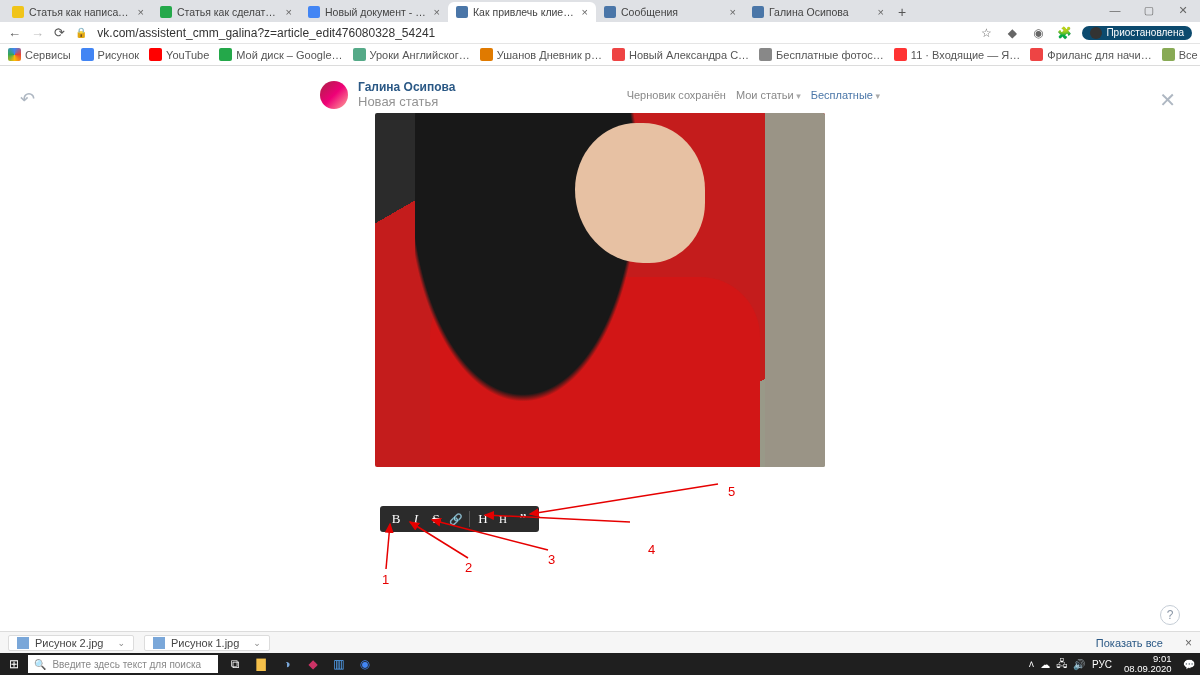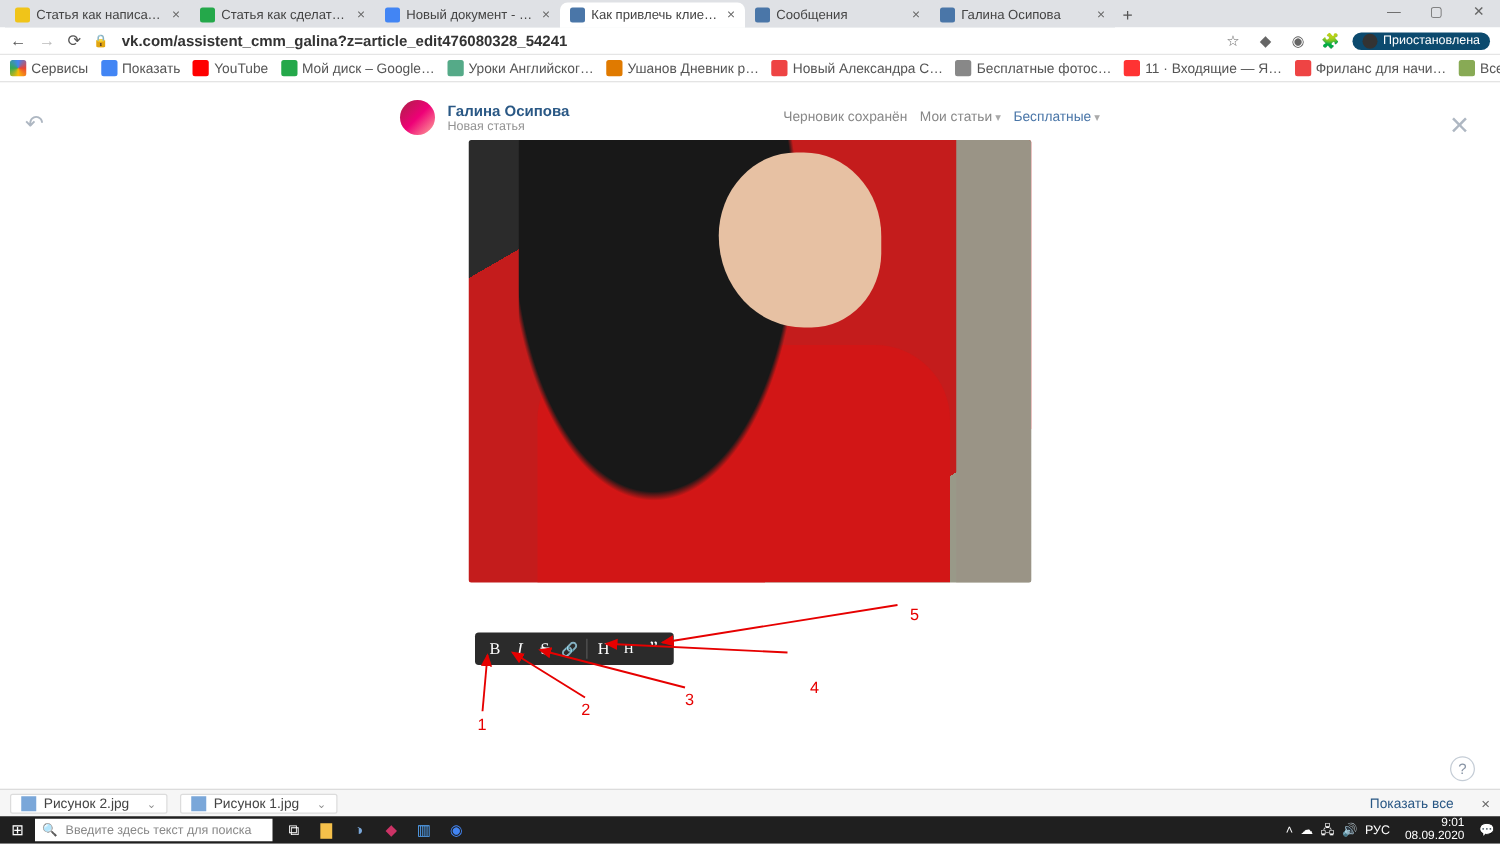--- a/index.html
+++ b/index.html
@@ -12,39 +12,39 @@
 .tab .fav { width:12px; height:12px; border-radius:2px; flex-shrink:0; }
 .tab .ttl { white-space:nowrap; overflow:hidden; text-overflow:ellipsis; flex:1; font-size:10.5px; }
 .tab .cx { font-size:11px; color:#666; cursor:pointer; }
 .newtab { width:20px; text-align:center; color:#555; font-size:14px; padding-bottom:2px;}
 .winctl { position:absolute; right:0; top:0; height:22px; display:flex; }
 .winctl div { width:34px; text-align:center; line-height:20px; font-size:11px; color:#666; }
 
 .addr { height:22px; background:#fff; border-bottom:1px solid #e5e5e5; display:flex; align-items:center; padding:0 8px; gap:10px; }
 .addr .navbtn { font-size:13px; color:#555; }
 .addr .lock { font-size:10px; color:#666; }
-.addr .url { font-size:12px; color:#333; flex:1;font-weight:bold; }
+.addr .url { font-size:12px; color:#333; flex:1; }
 .addr .ext { width:16px; height:16px; display:flex; align-items:center; justify-content:center; font-size:12px; color:#666; }
 .addr .profile { background:#0c4a6e; color:#fff; border-radius:10px; padding:1px 8px; font-size:10px; display:flex; align-items:center; gap:4px;}
 .addr .profile span:first-child { width:12px; height:12px; background:#333; border-radius:50%; display:inline-block; }
 
 .bm { height:22px; background:#fff; border-bottom:1px solid #dcdcdc; display:flex; align-items:center; padding:0 8px; font-size:11px; color:#555; gap:10px; overflow:hidden;}
 .bm .b { display:flex; align-items:center; gap:4px; white-space:nowrap; }
 .bm .b .ic { width:13px; height:13px; border-radius:2px; }
 
 
 .page { position:absolute; left:0; right:0; top:66px; bottom:40px; background:#fff; overflow:hidden; }
 .back-arrow { position:absolute; left:20px; top:22px; font-size:18px; color:#aeb7c2; }
 .close-x { position:absolute; right:24px; top:22px; font-size:20px; color:#aeb7c2; }
 .help { position:absolute; right:20px; bottom:10px; width:20px; height:20px; border:1px solid #c5cdd6; border-radius:50%; color:#8a96a6; text-align:center; line-height:18px; font-size:12px; }
 
 .hdr { width:560px; margin:0 auto; padding-top:14px; display:flex; align-items:center; gap:10px; }
 .avatar { width:28px; height:28px; border-radius:50%; background:linear-gradient(135deg,#a24 0%,#e07 50%,#fa9 100%); flex-shrink:0; }
 .hname { font-size:12px; font-weight:600; color:#2a5885; }
-.hsub { font-size:10px; color:#939393; }
+.hsub { font-size:13px; color:#939393; }
 .hdr .sp { flex:1; }
 .hlink { font-size:11px; color:#888; }
 .hlink.dd::after { content:" ▾"; font-size:9px; color:#aaa;}
 .hlink.pub { color:#4a76a8; }
 
 .cover { width:450px; height:354px; margin:4px auto 0; background:linear-gradient(150deg,#2b2b2b 0 18%,#c41c1c 18% 80%,#998 80%); position:relative; border-radius:2px; overflow:hidden;}
 .cover .wall{ position:absolute; right:0; top:0; width:60px; height:100%; background:#9a9486;}
 .cover .hair{ position:absolute; left:40px; top:0; width:240px; height:320px; background:radial-gradient(ellipse at 45% 20%, #181818 0 60%, transparent 62%); }
 .cover .face{ position:absolute; left:200px; top:10px; width:130px; height:140px; background:#e7c1a3; border-radius:50% 50% 45% 55%;}
 .cover .dress{ position:absolute; left:55px; bottom:0; width:330px; height:190px; background:#d21616; border-radius:60px 60px 0 0;}
@@ -146,21 +146,21 @@
     </span>
 </div>
 
 <div class="bm">
   <div class="b">
       <span class="ic" style="background:conic-gradient(#4285f4,#ea4335,#fbbc05,#34a853,#4285f4)"></span>
       <span>Сервисы</span>
     </div>
   <div class="b">
       <span class="ic" style="background:#4285f4"></span>
-      <span>Показать</span>
+      <span>Рисунок</span>
     </div>
   <div class="b">
       <span class="ic" style="background:#ff0000"></span>
       <span>YouTube</span>
     </div>
   <div class="b">
       <span class="ic" style="background:#24a84a"></span>
       <span>Мой диск – Google…</span>
     </div>
   <div class="b">

